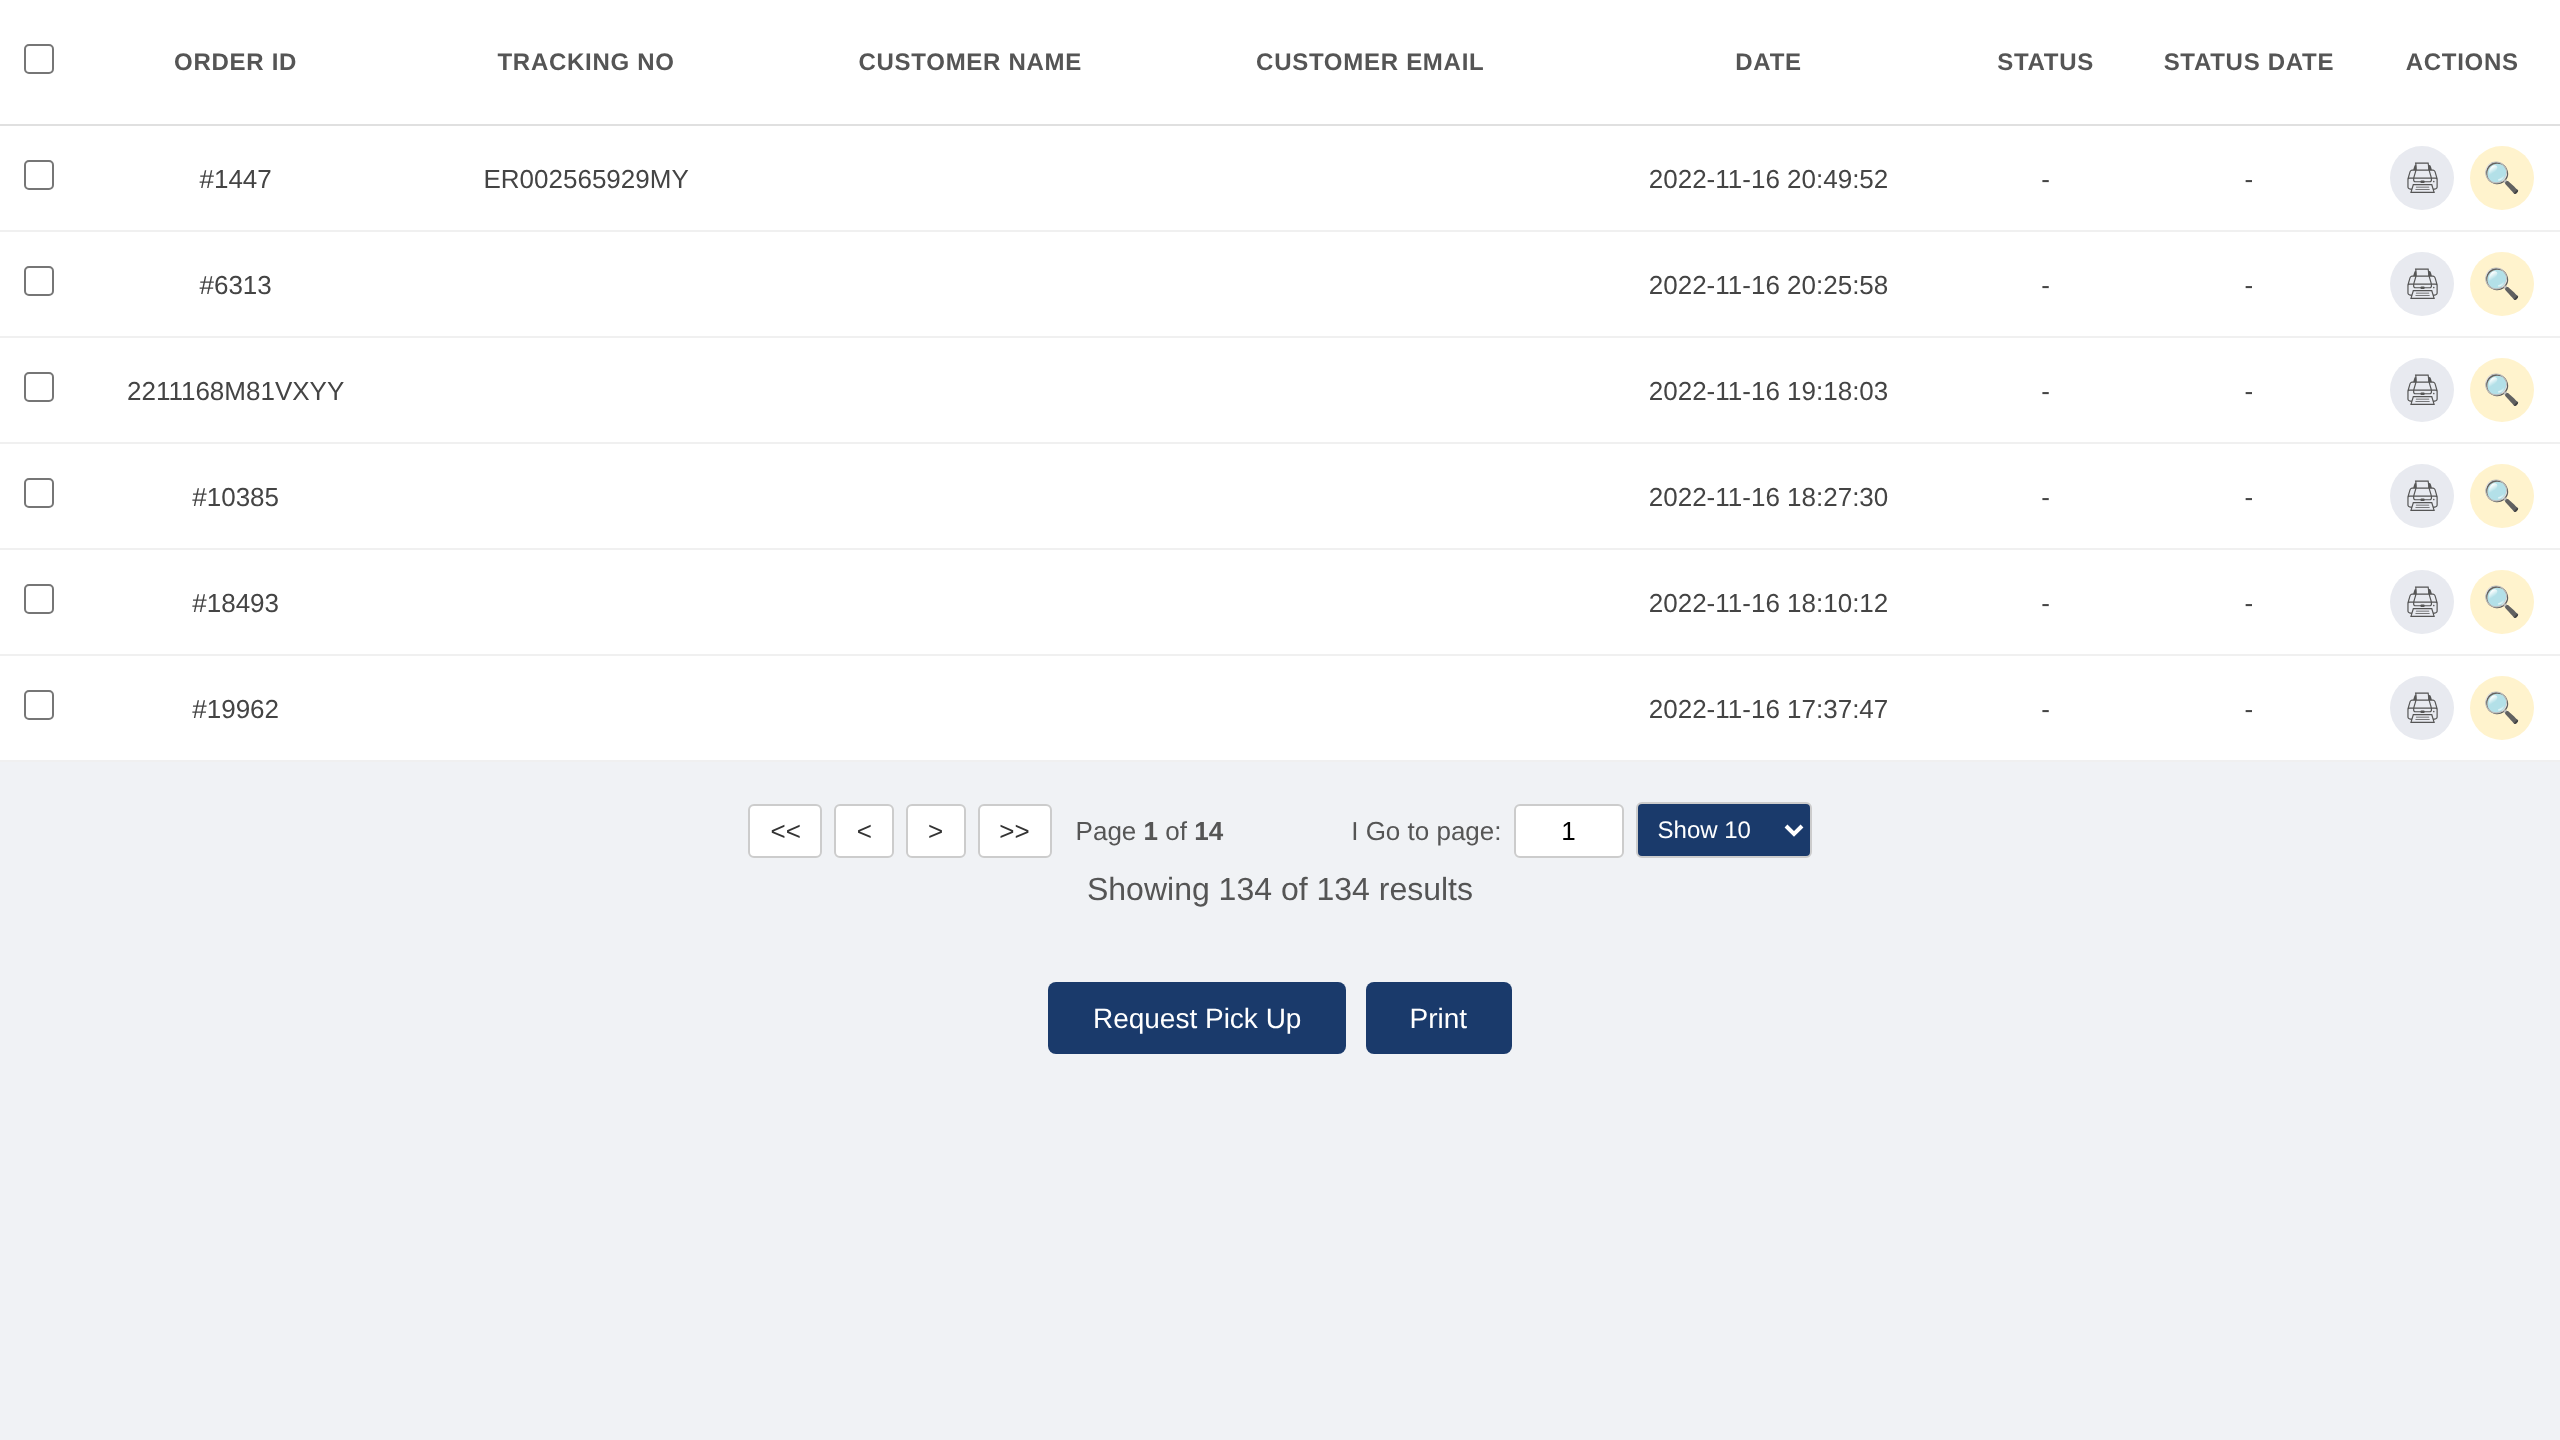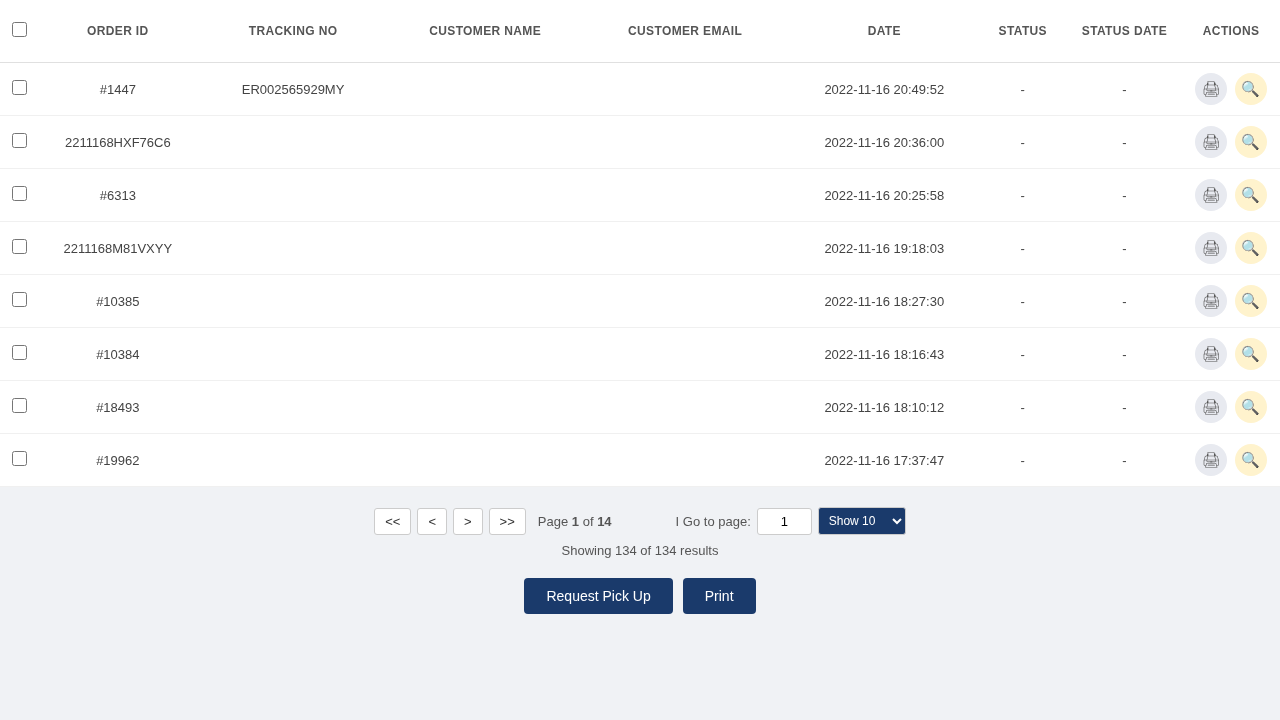--- a/index.html
+++ b/index.html
@@ -117,28 +117,28 @@
     .show-select {
       border: 1px solid #ccc;
       padding: 5px 6px;
       border-radius: 3px;
       font-size: 12px;
       background: #1a3a6b;
       color: #fff;
       cursor: pointer;
     }
     .results-info {
-      font-size: 13px;
+      font-size: 16px;
       color: #555;
       margin-bottom: 14px;
     }
     .action-buttons-row {
       display: flex;
       gap: 10px;
-      margin-top: 6px;
+      margin-top: 22px;
     }
     .action-big-btn {
       background: #1a3a6b;
       color: #fff;
       border: none;
       padding: 10px 22px;
       border-radius: 4px;
       font-size: 14px;
       cursor: pointer;
       font-weight: 500;
@@ -190,40 +190,20 @@
         </button>
         <button class="action-btn search-btn" title="View">
           <span class="search-icon">🔍</span>
         </button>
       </td>
     </tr>
         <tr>
       <td class="checkbox-cell">
         <input type="checkbox" style="">
       </td>
-      <td>2211168HXF76C6</td>
-      <td></td>
-      <td></td>
-      <td></td>
-      <td>2022-11-16 20:36:00</td>
-      <td>-</td>
-      <td>-</td>
-      <td>
-        <button class="action-btn print-btn" title="Print">
-          <span class="print-icon">🖨</span>
-        </button>
-        <button class="action-btn search-btn" title="View">
-          <span class="search-icon">🔍</span>
-        </button>
-      </td>
-    </tr>
-        <tr>
-      <td class="checkbox-cell">
-        <input type="checkbox" style="">
-      </td>
       <td>#6313</td>
       <td></td>
       <td></td>
       <td></td>
       <td>2022-11-16 20:25:58</td>
       <td>-</td>
       <td>-</td>
       <td>
         <button class="action-btn print-btn" title="Print">
           <span class="print-icon">🖨</span>
@@ -255,40 +235,20 @@
     </tr>
         <tr>
       <td class="checkbox-cell">
         <input type="checkbox" style="">
       </td>
       <td>#10385</td>
       <td></td>
       <td></td>
       <td></td>
       <td>2022-11-16 18:27:30</td>
-      <td>-</td>
-      <td>-</td>
-      <td>
-        <button class="action-btn print-btn" title="Print">
-          <span class="print-icon">🖨</span>
-        </button>
-        <button class="action-btn search-btn" title="View">
-          <span class="search-icon">🔍</span>
-        </button>
-      </td>
-    </tr>
-        <tr>
-      <td class="checkbox-cell">
-        <input type="checkbox" style="">
-      </td>
-      <td>#10384</td>
-      <td></td>
-      <td></td>
-      <td></td>
-      <td>2022-11-16 18:16:43</td>
       <td>-</td>
       <td>-</td>
       <td>
         <button class="action-btn print-btn" title="Print">
           <span class="print-icon">🖨</span>
         </button>
         <button class="action-btn search-btn" title="View">
           <span class="search-icon">🔍</span>
         </button>
       </td>

